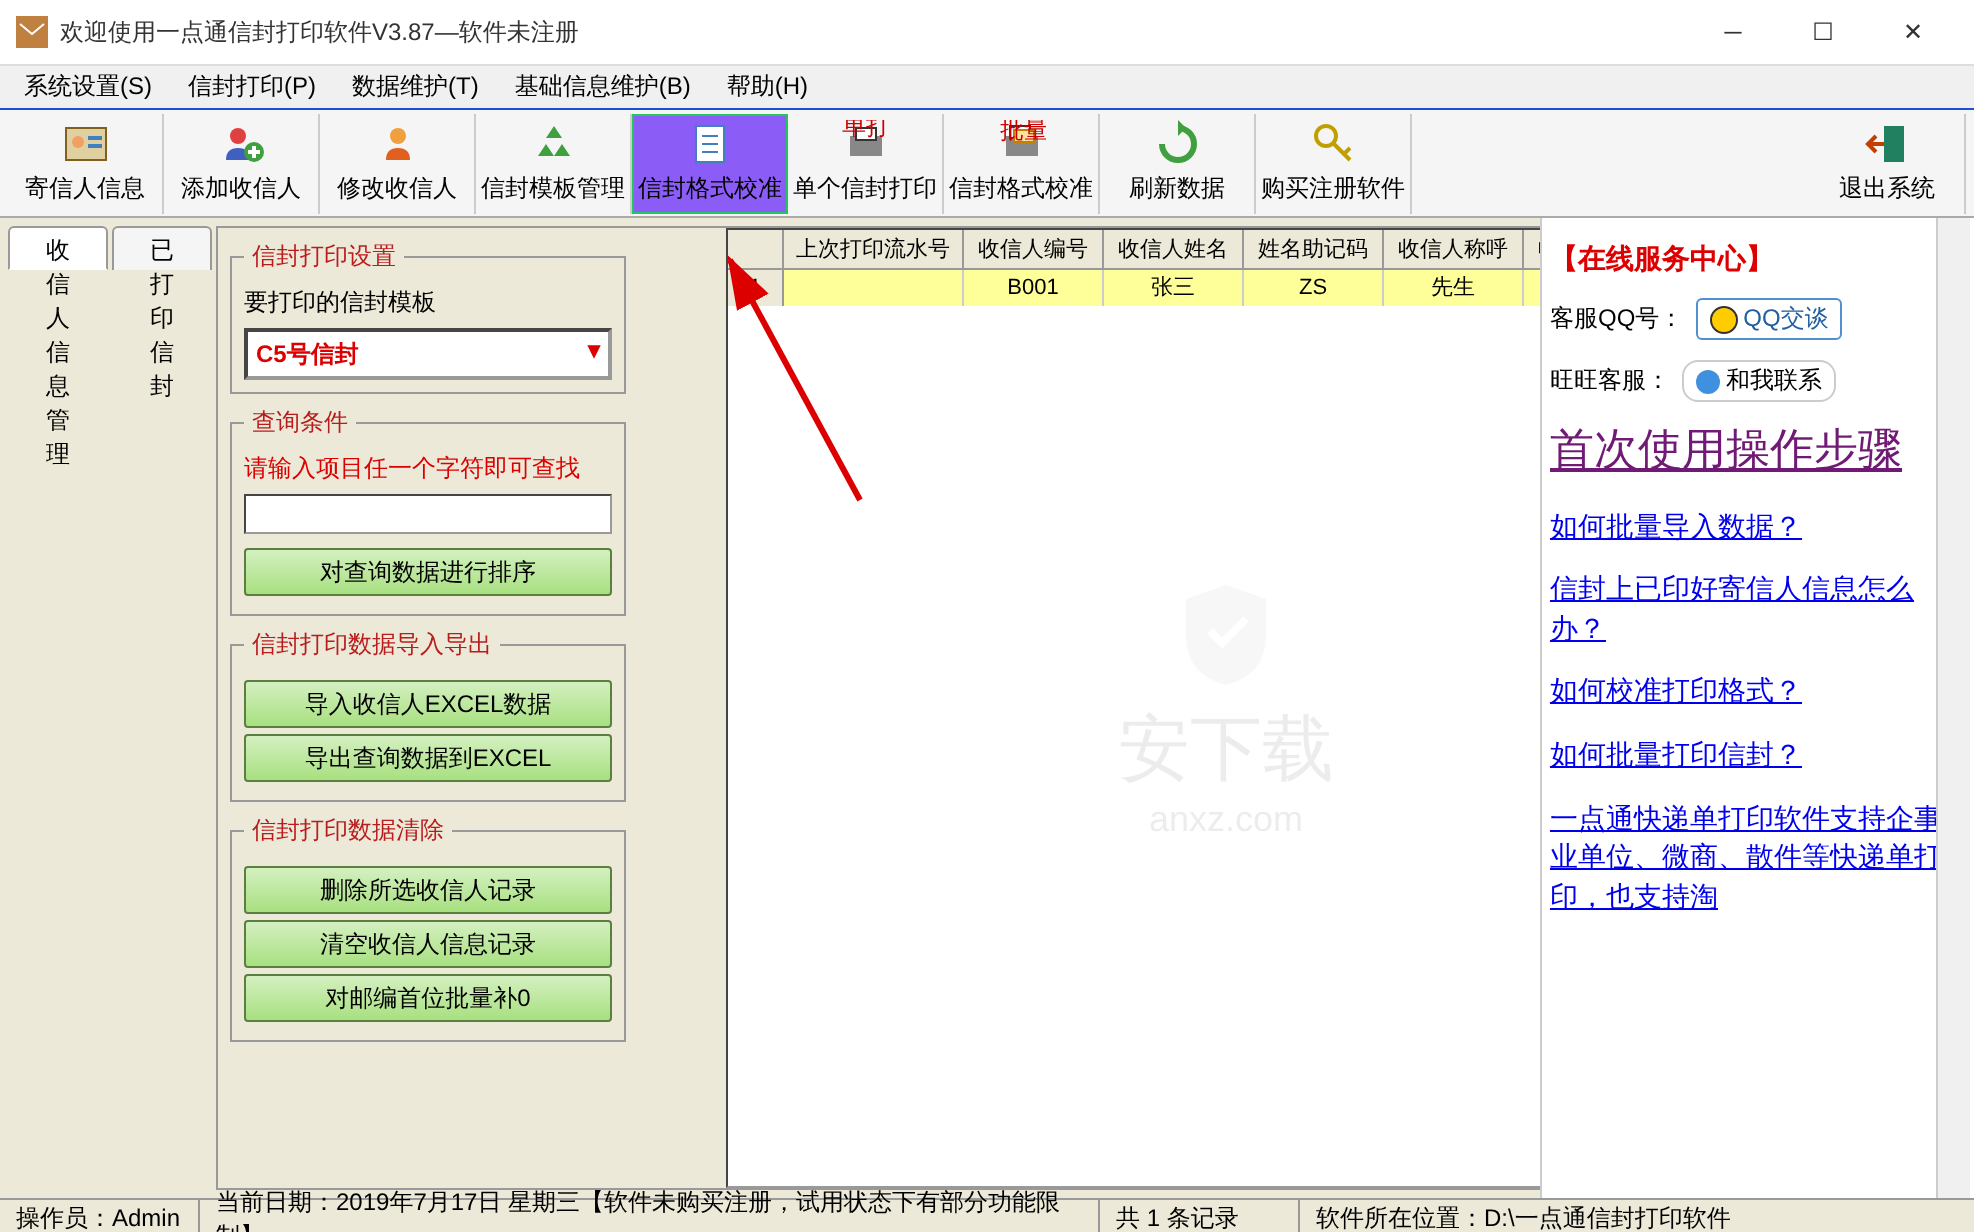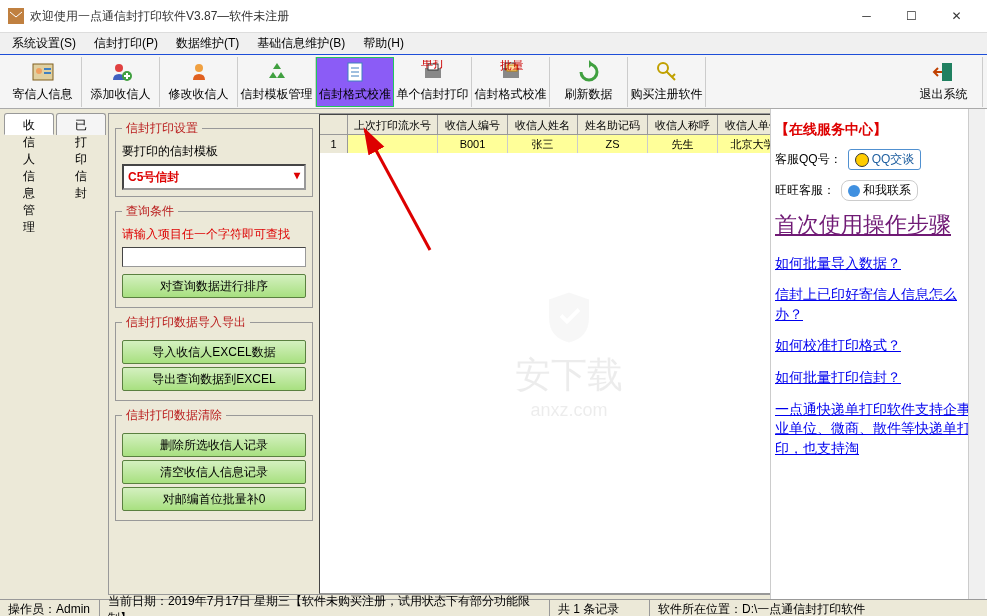--- a/index.html
+++ b/index.html
@@ -27,21 +27,21 @@
 
 .sidebar { width: 210px; padding: 6px; display: flex; flex-direction: column; gap: 6px; }
 .fieldset { border: 1px solid #999; padding: 6px; background: #ece9d8; }
 .fieldset legend { padding: 0 4px; color: #b91c1c; }
 .template-label { margin-bottom: 4px; }
 .template-select { width: 100%; height: 26px; border: 2px inset #999; background: #fff; color: #d00; font-size: 14px; font-weight: bold; padding: 2px 4px; }
 .red-text { color: #d00; }
 .search-input { width: 100%; height: 20px; border: 1px inset #999; background: #fff; margin: 4px 0; }
 .green-btn { width: 100%; height: 24px; background: linear-gradient(#d4f0c0, #a8e080); border: 1px solid #5a8040; border-radius: 2px; margin: 3px 0; cursor: pointer; text-align: center; line-height: 22px; }
 
-.grid-area { flex: 1; background: #fff; border: 1px inset #999; position: relative; overflow: hidden; }
+.grid-area { flex: 1; background: #fff; border: 1px inset #999; position: relative; overflow: hidden; margin-left: 44px; }
 .grid-header { display: flex; background: #ece9d8; height: 20px; border-bottom: 1px solid #999; }
 .grid-header .gh { border-right: 1px solid #999; text-align: center; line-height: 20px; overflow: hidden; white-space: nowrap; font-size: 11px; }
 .grid-row { display: flex; height: 18px; background: #ffff99; }
 .grid-row .gc { border-right: 1px solid #ccc; text-align: center; line-height: 18px; overflow: hidden; white-space: nowrap; font-size: 11px; }
 .row-num { width: 28px; background: #ece9d8; border-right: 1px solid #999; text-align: center; line-height: 18px; font-size: 11px; }
 
 .watermark { position: absolute; top: 50%; left: 50%; transform: translate(-50%, -50%); opacity: 0.15; pointer-events: none; text-align: center; }
 .watermark .wm-text { font-size: 36px; color: #888; }
 .watermark .wm-sub { font-size: 18px; color: #888; }
 

